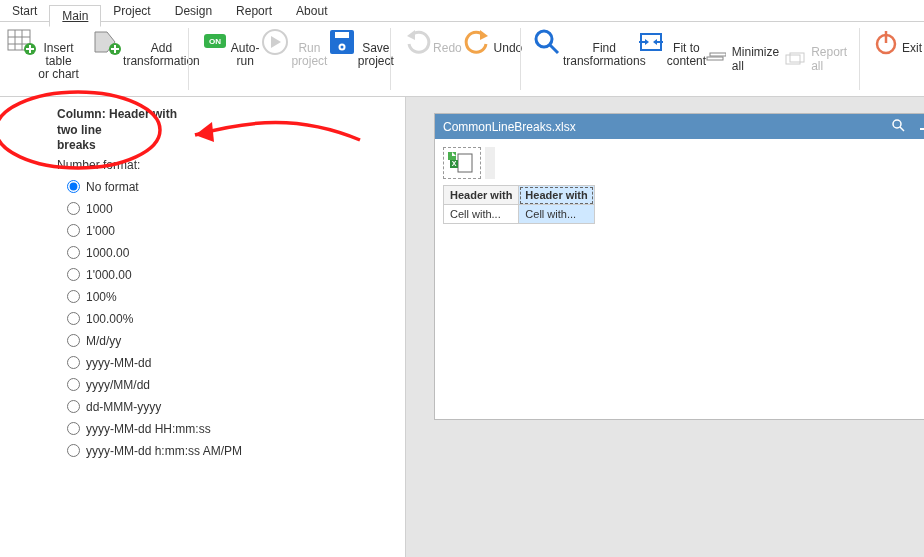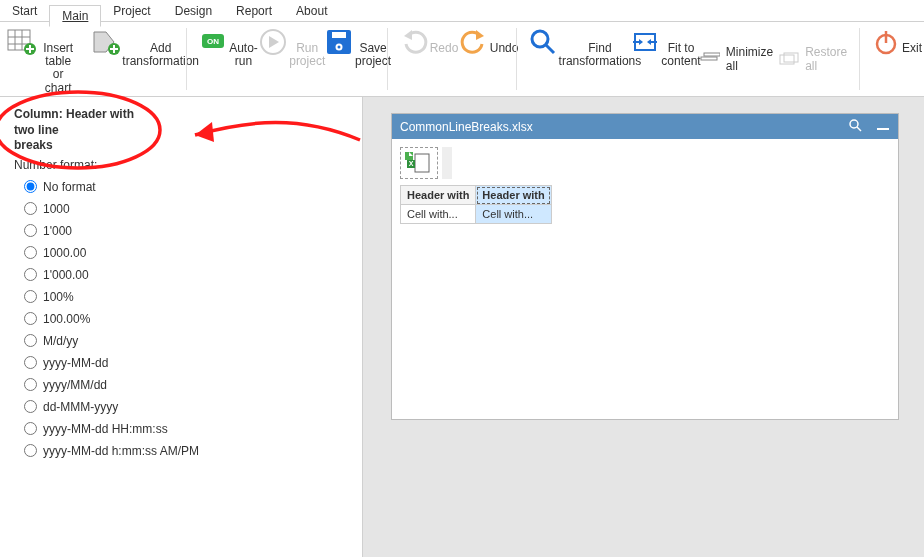--- a/index.html
+++ b/index.html
@@ -60,20 +60,21 @@
     gap:6px;
     padding:0 8px;
   }
   .rside .mini { display:flex; align-items:center; gap:6px; }
   .rside .mini .ic { width:20px; height:14px;}
   .dim { color:#b8b8b8; }
   
   .main {
     display:flex;
     height: calc(557px - 22px - 75px);
+    padding-left: 43px;
   }
   .left {
     width: 362px;
     padding: 10px 14px;
     position: relative;
   }
   .left h3 {
     margin:0 0 4px 0;
     font-size:12px;
     font-weight:bold;
@@ -270,21 +271,21 @@
       </span>
       <span>Minimize all</span>
     </div>
     <div class="mini dim">
       <span class="ic">
         <svg width="20" height="14">
             <rect x="1" y="3" width="14" height="9" fill="none" stroke="#ccc"></rect>
             <rect x="5" y="1" width="14" height="9" fill="none" stroke="#ccc"></rect>
           </svg>
       </span>
-      <span>Restore all</span>
+      <span>Report all</span>
     </div>
   </div>
 
   <div class="rsep"></div>
 
   <div class="rbtn">
     <div class="ic">
       <svg width="32" height="32">
         <circle cx="16" cy="18" r="9" fill="none" stroke="#e77450" stroke-width="2.5"></circle>
         <line x1="16" y1="5" x2="16" y2="17" stroke="#e77450" stroke-width="2.5"></line>

